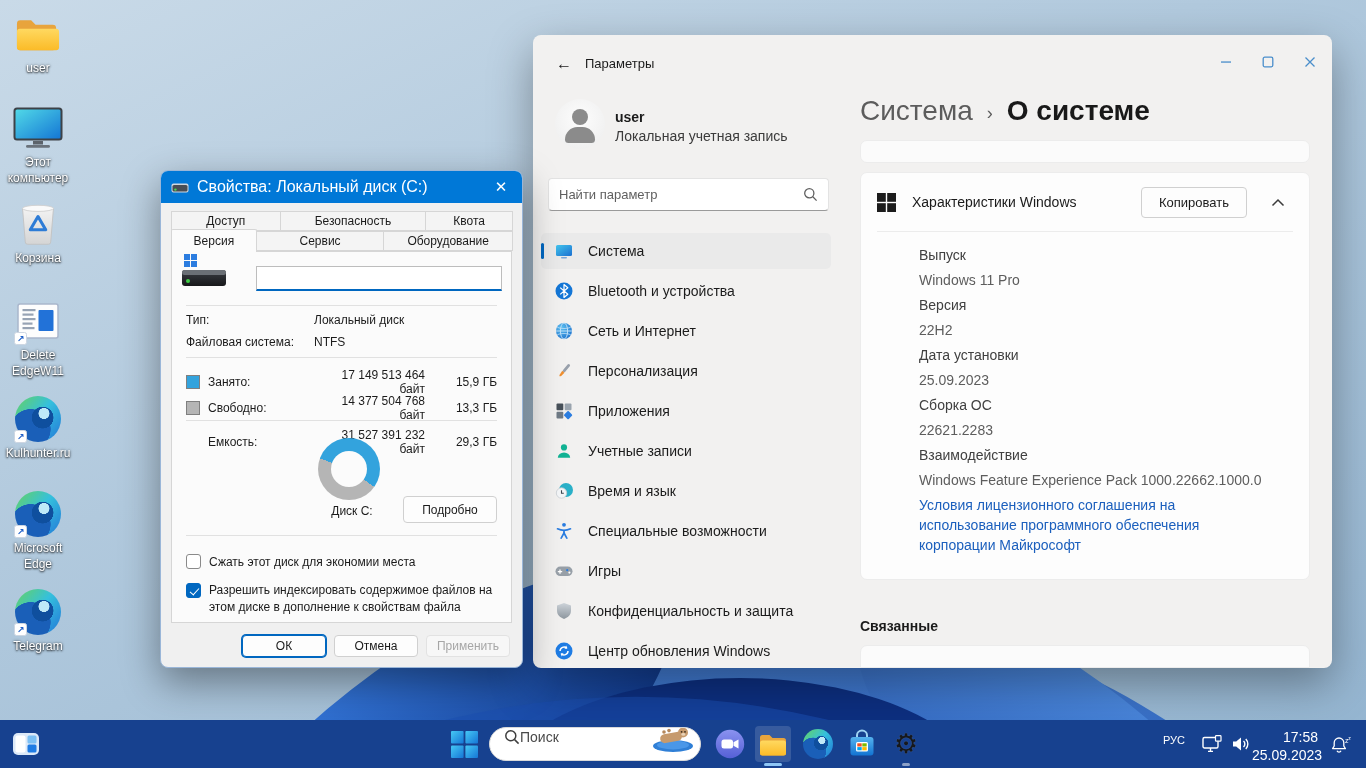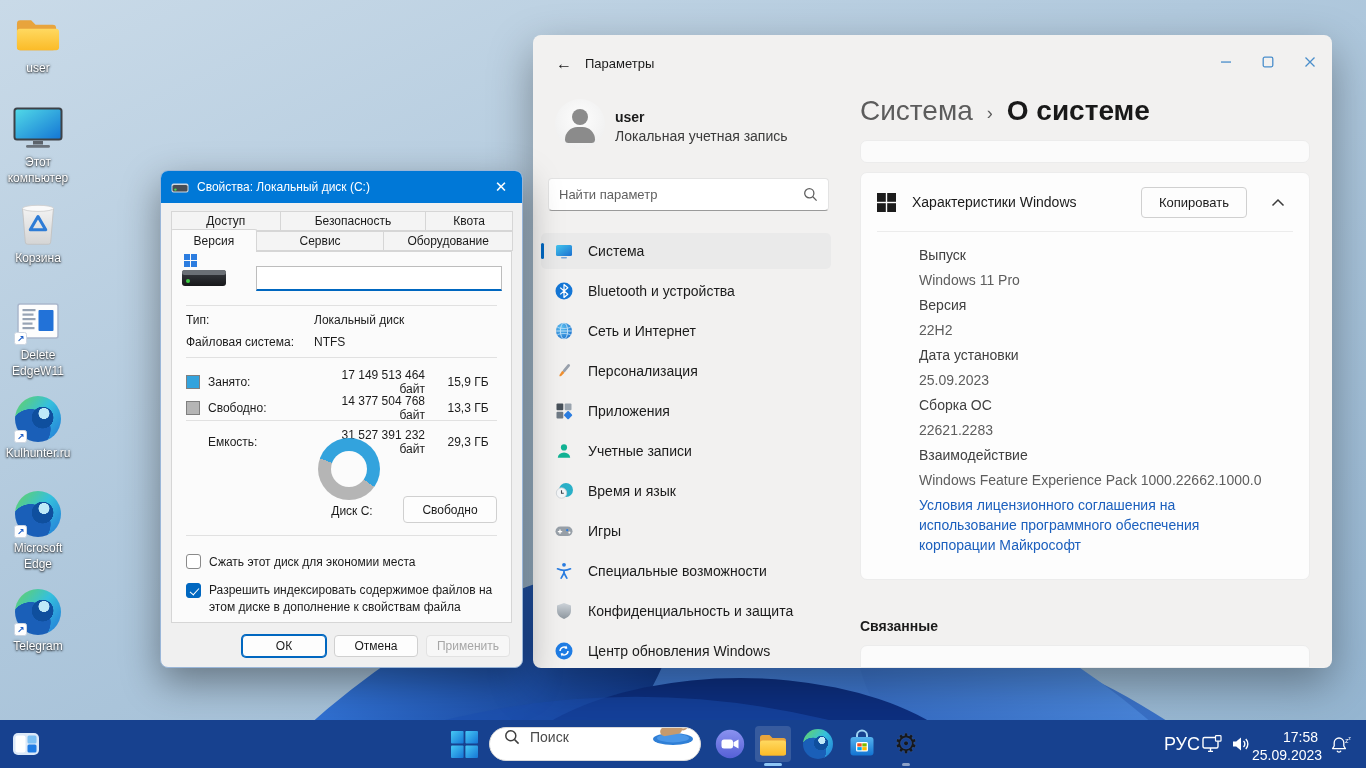--- a/index.html
+++ b/index.html
@@ -24,31 +24,31 @@
   .orb46{width:46px;height:46px}
   .orb30{width:30px;height:30px}
   .sc-badge{position:absolute;left:1px;bottom:0;width:13px;height:13px;background:#fff;border-radius:2.5px;border:1px solid #cdd6e2;
     display:flex;align-items:center;justify-content:center;font-size:9px;font-weight:bold;color:#2060c8}
   .sc-badge::before{content:"↗"}
 
   
   .dlg{position:absolute;left:160px;top:170px;width:363px;height:498px;background:#f0f0f0;border:1px solid #9ab6d8;border-radius:8px;
     box-shadow:0 14px 38px rgba(0,0,0,.4);z-index:3;font-size:12px;color:#1b1b1b}
   .dlg-title{position:absolute;left:0;top:0;right:0;height:32px;background:#0078d7;border-radius:7px 7px 0 0;display:flex;align-items:center;padding:0 10px;gap:8px}
-  .dlg-title-text{color:#fff;font-size:12px;flex:1}
+  .dlg-title-text{color:#fff;font-size:16px;flex:1}
   .dlg-x{color:#fff;font-size:15px;width:22px;text-align:center;cursor:pointer}
   .trow{display:flex;position:absolute;left:10px;right:10px}
   .tab{display:flex;align-items:center;justify-content:center;border:1px solid #d6d6d6;background:#f4f4f4;margin-right:-1px;height:20px}
   .tab.active{background:#fbfbfb;border-bottom:none;height:23px;margin-top:-2px;z-index:4;position:relative;border-radius:2px 2px 0 0}
   .tabpage{position:absolute;left:10px;right:10px;top:80px;bottom:44px;background:#fbfbfb;border:1px solid #d6d6d6}
   .sep{position:absolute;left:14px;right:14px;border-top:1px solid #e1e1e1}
   .frow{position:absolute;left:14px;right:14px;display:flex;align-items:center}
   .flabel{width:108px}
   .fbytes{flex:1;text-align:right;padding-right:14px}
-  .fsize{width:58px;text-align:center}
+  .fsize{width:58px;text-align:right}
   .legend{width:14px;height:14px;margin-right:8px;border:1px solid #7f7f7f}
   .donut{position:absolute;left:146px;top:186px;width:62px;height:62px;border-radius:50%}
   .donut::after{content:"";position:absolute;left:13px;top:13px;width:36px;height:36px;border-radius:50%;background:#fbfbfb}
   .btn{background:#fdfdfd;border:1px solid #d0d0d0;border-radius:4px;font-size:12px;color:#1b1b1b;display:flex;align-items:center;justify-content:center;cursor:pointer}
   .cb{width:15px;height:15px;border:1px solid #8a8a8a;border-radius:3px;background:#fff;flex:0 0 auto;position:relative}
   .cb.checked{background:#0067c0;border-color:#0067c0}
   .cb.checked::after{content:"";position:absolute;left:3px;top:3.5px;width:8px;height:4px;border-left:1.8px solid #fff;border-bottom:1.8px solid #fff;transform:rotate(-48deg)}
   .dlg-input{position:absolute;left:84px;top:14px;width:246px;height:25px;border:1px solid #bdbdbd;border-bottom:2px solid #0067c0;background:#fff;padding:0 6px;font-size:12px;outline:none}
   .dlgbtns{position:absolute;right:12px;bottom:10px;display:flex;gap:8px}
   .dlgbtns .btn{width:84px;height:22px}
@@ -90,23 +90,23 @@
   .links{position:absolute;left:58px;top:322px;width:350px;font-size:14px;line-height:20px;display:flex;flex-direction:column;gap:8px}
   .links a{color:#1b5fbd;text-decoration:none;cursor:pointer}
   .related{position:absolute;left:327px;top:583px;font-size:14px;font-weight:bold}
 
   
   .taskbar{position:absolute;left:0;bottom:0;width:1366px;height:48px;background:#17418f;z-index:10;color:#fff}
   .tb-ico{position:absolute;top:6px;width:36px;height:36px;border-radius:4px;display:flex;align-items:center;justify-content:center;cursor:pointer}
   .tb-ico.open-tile{background:rgba(255,255,255,.14)}
   .underline-big{position:absolute;left:9px;bottom:-4px;width:18px;height:3px;border-radius:2px;background:#8ec6f5}
   .underline-small{position:absolute;left:14px;bottom:-4px;width:8px;height:3px;border-radius:2px;background:rgba(255,255,255,.5)}
-  .search-pill{position:absolute;left:489px;top:7px;width:212px;height:34px;background:#fff;border:1px solid #d9d9d9;border-radius:17px;display:flex;align-items:flex-end;padding:0 6px 15px 14px;gap:10px;cursor:pointer;overflow:hidden}
+  .search-pill{position:absolute;left:489px;top:7px;width:212px;height:34px;background:#fff;border:1px solid #d9d9d9;border-radius:17px;display:flex;align-items:center;padding:0 6px 15px 14px;cursor:pointer;overflow:hidden}
   .search-text{font-size:14px;color:#4a4a4a;flex:1}
-  .tray-lang{position:absolute;left:1163px;top:14px;width:38px;text-align:center;font-size:18px;cursor:pointer}
+  .tray-lang{position:absolute;left:1163px;top:14px;width:38px;text-align:left;font-size:11px;cursor:pointer}
   .clockblk{position:absolute;left:1252px;top:8px;width:66px;text-align:right;font-size:14px;line-height:1.32;cursor:pointer}
   .gear-glyph{font-size:27px;color:#16181c;line-height:1;text-shadow:0 0 1px rgba(255,255,255,.25)}
 </style>
 </head>
 <body>
 
 <svg width="0" height="0" style="position:absolute" aria-hidden="true">
   <defs>
     <linearGradient id="wsg" x1="0" y1="0" x2="1" y2="1">
         <stop offset="0" stop-color="#45c8f5"></stop>
@@ -314,21 +314,21 @@
 
     <div class="frow" style="top:176px">
       <span class="legend" style="visibility:hidden"></span>
       <span class="flabel">Емкость:</span>
       <span class="fbytes">31 527 391 232 байт</span>
       <span class="fsize">29,3 ГБ</span>
     </div>
 
     <div class="donut" style="background: conic-gradient(from 290deg, rgb(51, 163, 221) 0deg, rgb(51, 163, 221) 195.48deg, rgb(181, 181, 181) 195.48deg, rgb(181, 181, 181) 360deg);"></div>
     <div class="abs" style="left:120px;top:252px;width:120px;text-align:center">Диск C:</div>
-    <button class="btn abs" style="right:14px;top:244px;width:94px;height:27px">Свободно</button>
+    <button class="btn abs" style="right:14px;top:244px;width:94px;height:27px">Подробно</button>
 
     <div class="sep" style="top:283px"></div>
 
     <div class="frow" style="top:302px;align-items:center;gap:8px">
       <span class="cb"></span>
       <span>Сжать этот диск для экономии места</span>
     </div>
     <div class="frow" style="top:330px;align-items:flex-start;gap:8px">
       <span class="cb checked" style="margin-top:1px"></span>
       <span style="line-height:1.45">Разрешить индексировать содержимое файлов на этом диске в дополнение к свойствам файла</span>
@@ -428,37 +428,37 @@
     <div class="nav-item">
       <svg width="18" height="18" viewBox="0 0 18 18">
           <circle cx="11" cy="8" r="7" fill="#2ab0c8"></circle>
           <circle cx="6.5" cy="11" r="5.2" fill="#f4f6f8" stroke="#c9ced3" stroke-width="0.8"></circle>
           <path d="M6.5 8.2 V11.2 H8.8" stroke="#3c4650" stroke-width="1.1" fill="none"></path>
         </svg>
       <span>Время и язык</span>
     </div>
     <div class="nav-item">
       <svg width="18" height="18" viewBox="0 0 18 18">
-          <rect x="0.5" y="4.5" width="17" height="9.6" rx="4.8" fill="#98a0a8"></rect>
-          <path d="M5 7.4 v4.4 M2.8 9.6 h4.4" stroke="#fff" stroke-width="1.3"></path>
-          <circle cx="12.2" cy="8.2" r="1.1" fill="#2b7de0"></circle>
-          <circle cx="14.4" cy="10.6" r="1.1" fill="#fff"></circle>
-        </svg>
-      <span>Игры</span>
-    </div>
-    <div class="nav-item">
-      <svg width="18" height="18" viewBox="0 0 18 18">
           <circle cx="9" cy="2.8" r="1.9" fill="#2b7de0"></circle>
           <g stroke="#2b7de0" stroke-width="1.7" stroke-linecap="round" fill="none">
             <path d="M2.5 6.8 Q9 9.8 15.5 6.8"></path>
             <path d="M9 8.6 V11"></path>
             <path d="M9 11 L6.2 16.2 M9 11 L11.8 16.2"></path>
           </g>
         </svg>
       <span>Специальные возможности</span>
+    </div>
+    <div class="nav-item">
+      <svg width="18" height="18" viewBox="0 0 18 18">
+          <rect x="0.5" y="4.5" width="17" height="9.6" rx="4.8" fill="#98a0a8"></rect>
+          <path d="M5 7.4 v4.4 M2.8 9.6 h4.4" stroke="#fff" stroke-width="1.3"></path>
+          <circle cx="12.2" cy="8.2" r="1.1" fill="#2b7de0"></circle>
+          <circle cx="14.4" cy="10.6" r="1.1" fill="#fff"></circle>
+        </svg>
+      <span>Игры</span>
     </div>
     <div class="nav-item">
       <svg width="18" height="18" viewBox="0 0 18 18">
           <path d="M9 1 L16 3.6 V8.6 C16 13 13.2 15.6 9 17 C4.8 15.6 2 13 2 8.6 V3.6 Z" fill="url(#shg)"></path>
         </svg>
       <span>Конфиденциальность и защита</span>
     </div>
     <div class="nav-item">
       <svg width="18" height="18" viewBox="0 0 18 18">
           <circle cx="9" cy="9" r="8.5" fill="#1f7ce4"></circle>

